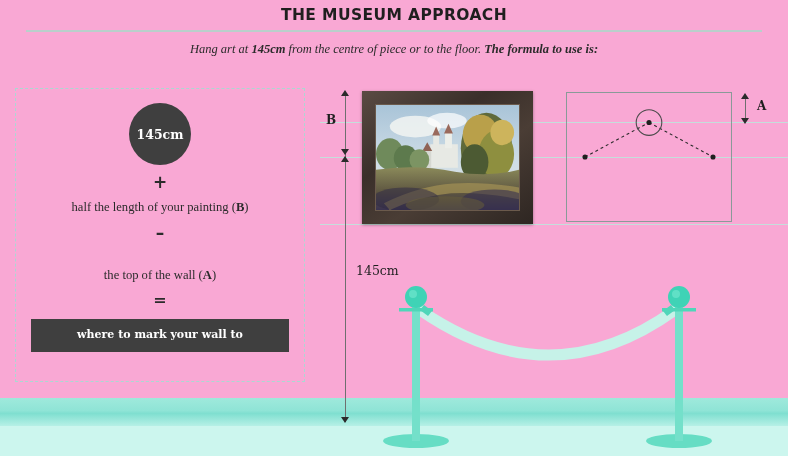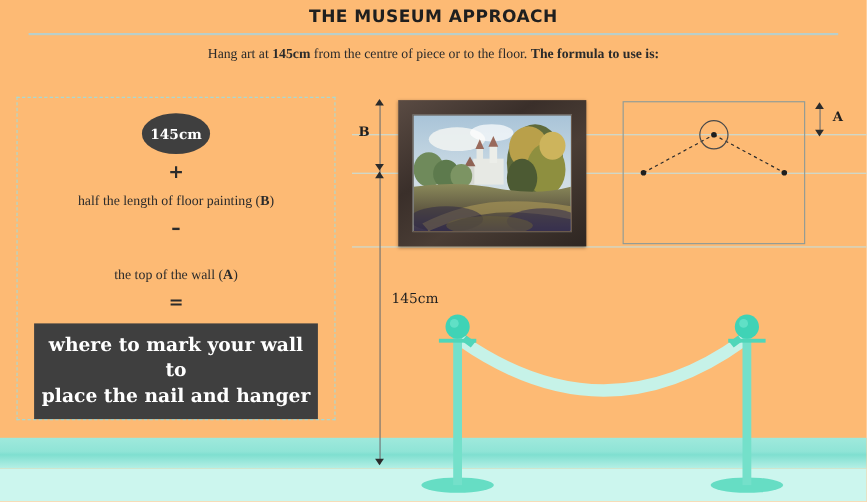--- a/index.html
+++ b/index.html
@@ -4,21 +4,21 @@
 <style>
   * { box-sizing: border-box; margin: 0; padding: 0; }
   html, body {
     width: 788px; height: 456px;
     font-family: "Liberation Serif", serif;
     overflow: hidden;
   }
   #stage {
     position: relative;
     width: 788px; height: 456px;
-    background: #fdba74;
+    background: #f9a8d4;
     overflow: hidden;
   }
 
   
   .floor-band {
     position: absolute; left: 0; right: 0;
     top: 398px; height: 28px;
     background: linear-gradient(to bottom, #9fe9dc 0%, #8fe4d6 45%, #7fdfd0 55%, #b6f0e6 100%);
   }
   .floor-lower {
@@ -39,20 +39,21 @@
   }
   .title-rule {
     position: absolute; top: 30px; left: 26px; right: 26px;
     height: 2px; background: #b9cfcb;
   }
   .subtitle {
     position: absolute; top: 42px; left: 0; right: 0;
     text-align: center;
     font-size: 12.5px;
     color: #2b2b2b;
+    font-style: italic;
   }
   .subtitle b { font-weight: bold; }
 
   
   .formula-box {
     position: absolute;
     left: 15px; top: 88px;
     width: 290px; height: 294px;
     border: 1px dashed #a9d9d2;
     display: flex;
@@ -86,21 +87,21 @@
     max-width: 250px;
   }
   .formula-line b { font-weight: bold; }
   .result-box {
     width: 258px;
     background: #3f3f3f;
     color: #ffffff;
     text-align: center;
     font-family: "DejaVu Serif", serif;
     font-weight: bold;
-    font-size: 17px;
+    font-size: 11px;
     line-height: 1.35;
     padding: 9px 6px;
     margin-top: 2px;
   }
 
   
   .gridline {
     position: absolute;
     left: 320px; right: 0px;
     height: 1px;
@@ -203,31 +204,30 @@
   </div>
 
   <div class="gridline g1"></div>
   <div class="gridline g2"></div>
   <div class="gridline g3"></div>
 
   <div class="formula-box">
     <div class="circle-145">145cm</div>
     <div class="op">+</div>
     <div class="formula-line">
-      <span>half the length of floor painting (</span><b>B</b><span>)</span>
+      <span>half the length of your painting (</span><b>B</b><span>)</span>
     </div>
     <div class="op">–</div>
     <div class="formula-line">
       <br>
       <span>the top of the wall (</span><b>A</b><span>)</span>
     </div>
     <div class="op equals">=</div>
     <div class="result-box">
       <span>where to mark your wall to</span><br>
-      <span>place the nail and hanger</span>
     </div>
   </div>
 
   <div class="dim-v"></div>
   <div class="arrowhead ah-up" style="left:341px; top:90px;"></div>
   <div class="arrowhead ah-down" style="left:341px; top:149px;"></div>
   <div class="arrowhead ah-up" style="left:341px; top:156px;"></div>
   <div class="arrowhead ah-down" style="left:341px; top:417px;"></div>
   <div class="dim-b-label">B</div>
   <div class="dim-145-label">145cm</div>

